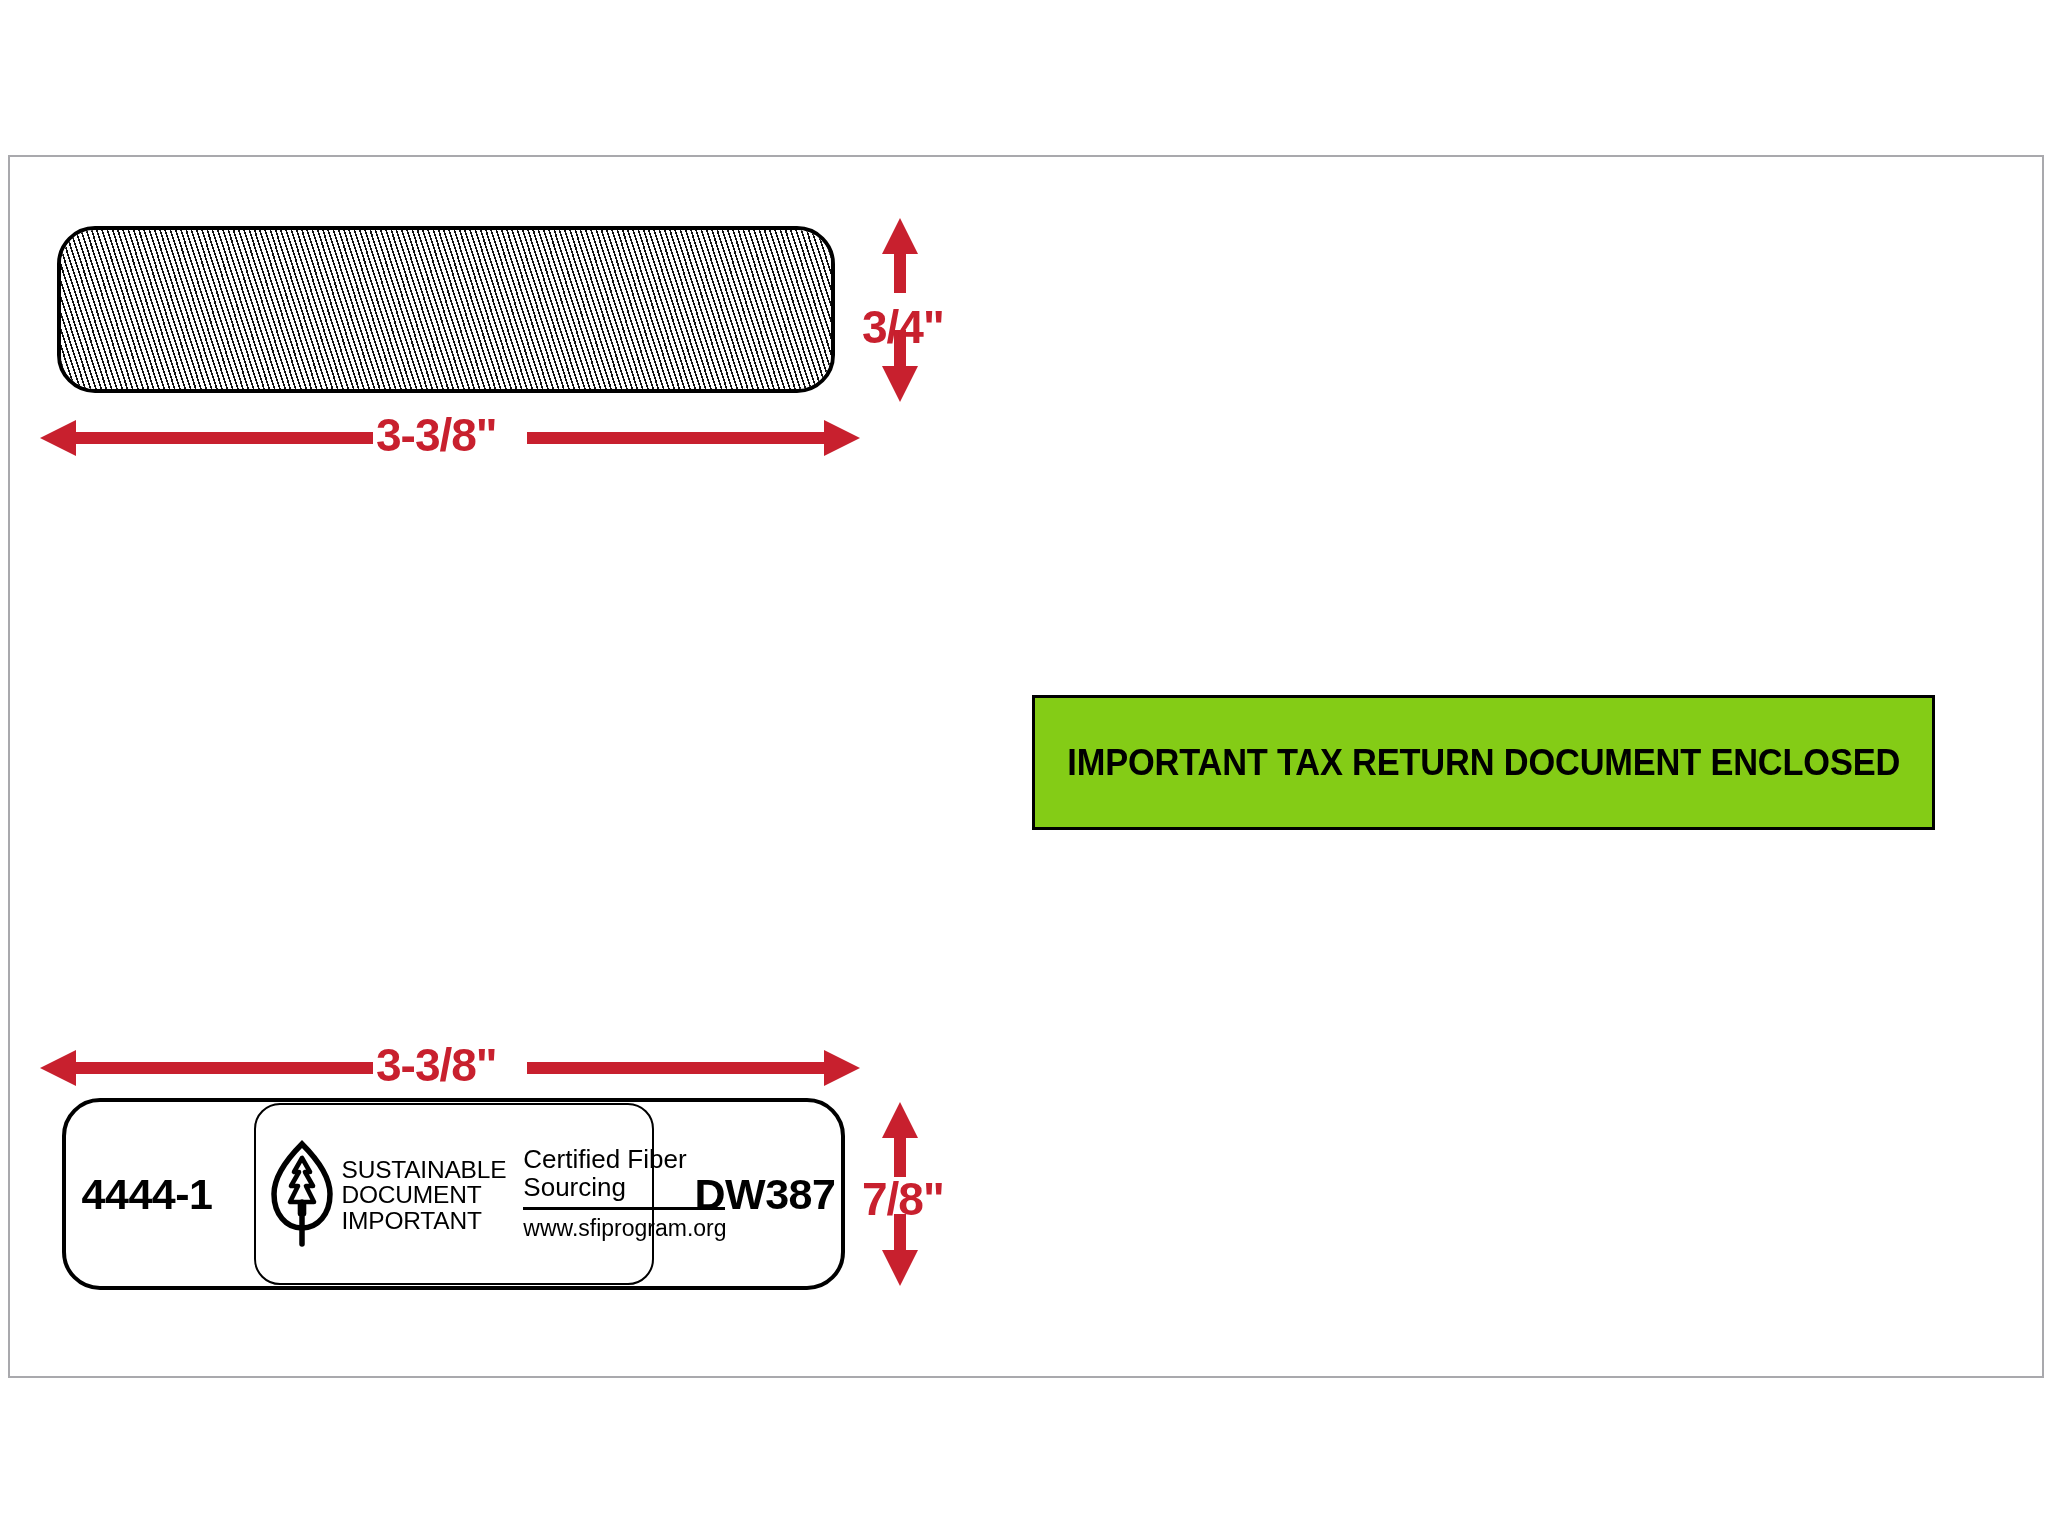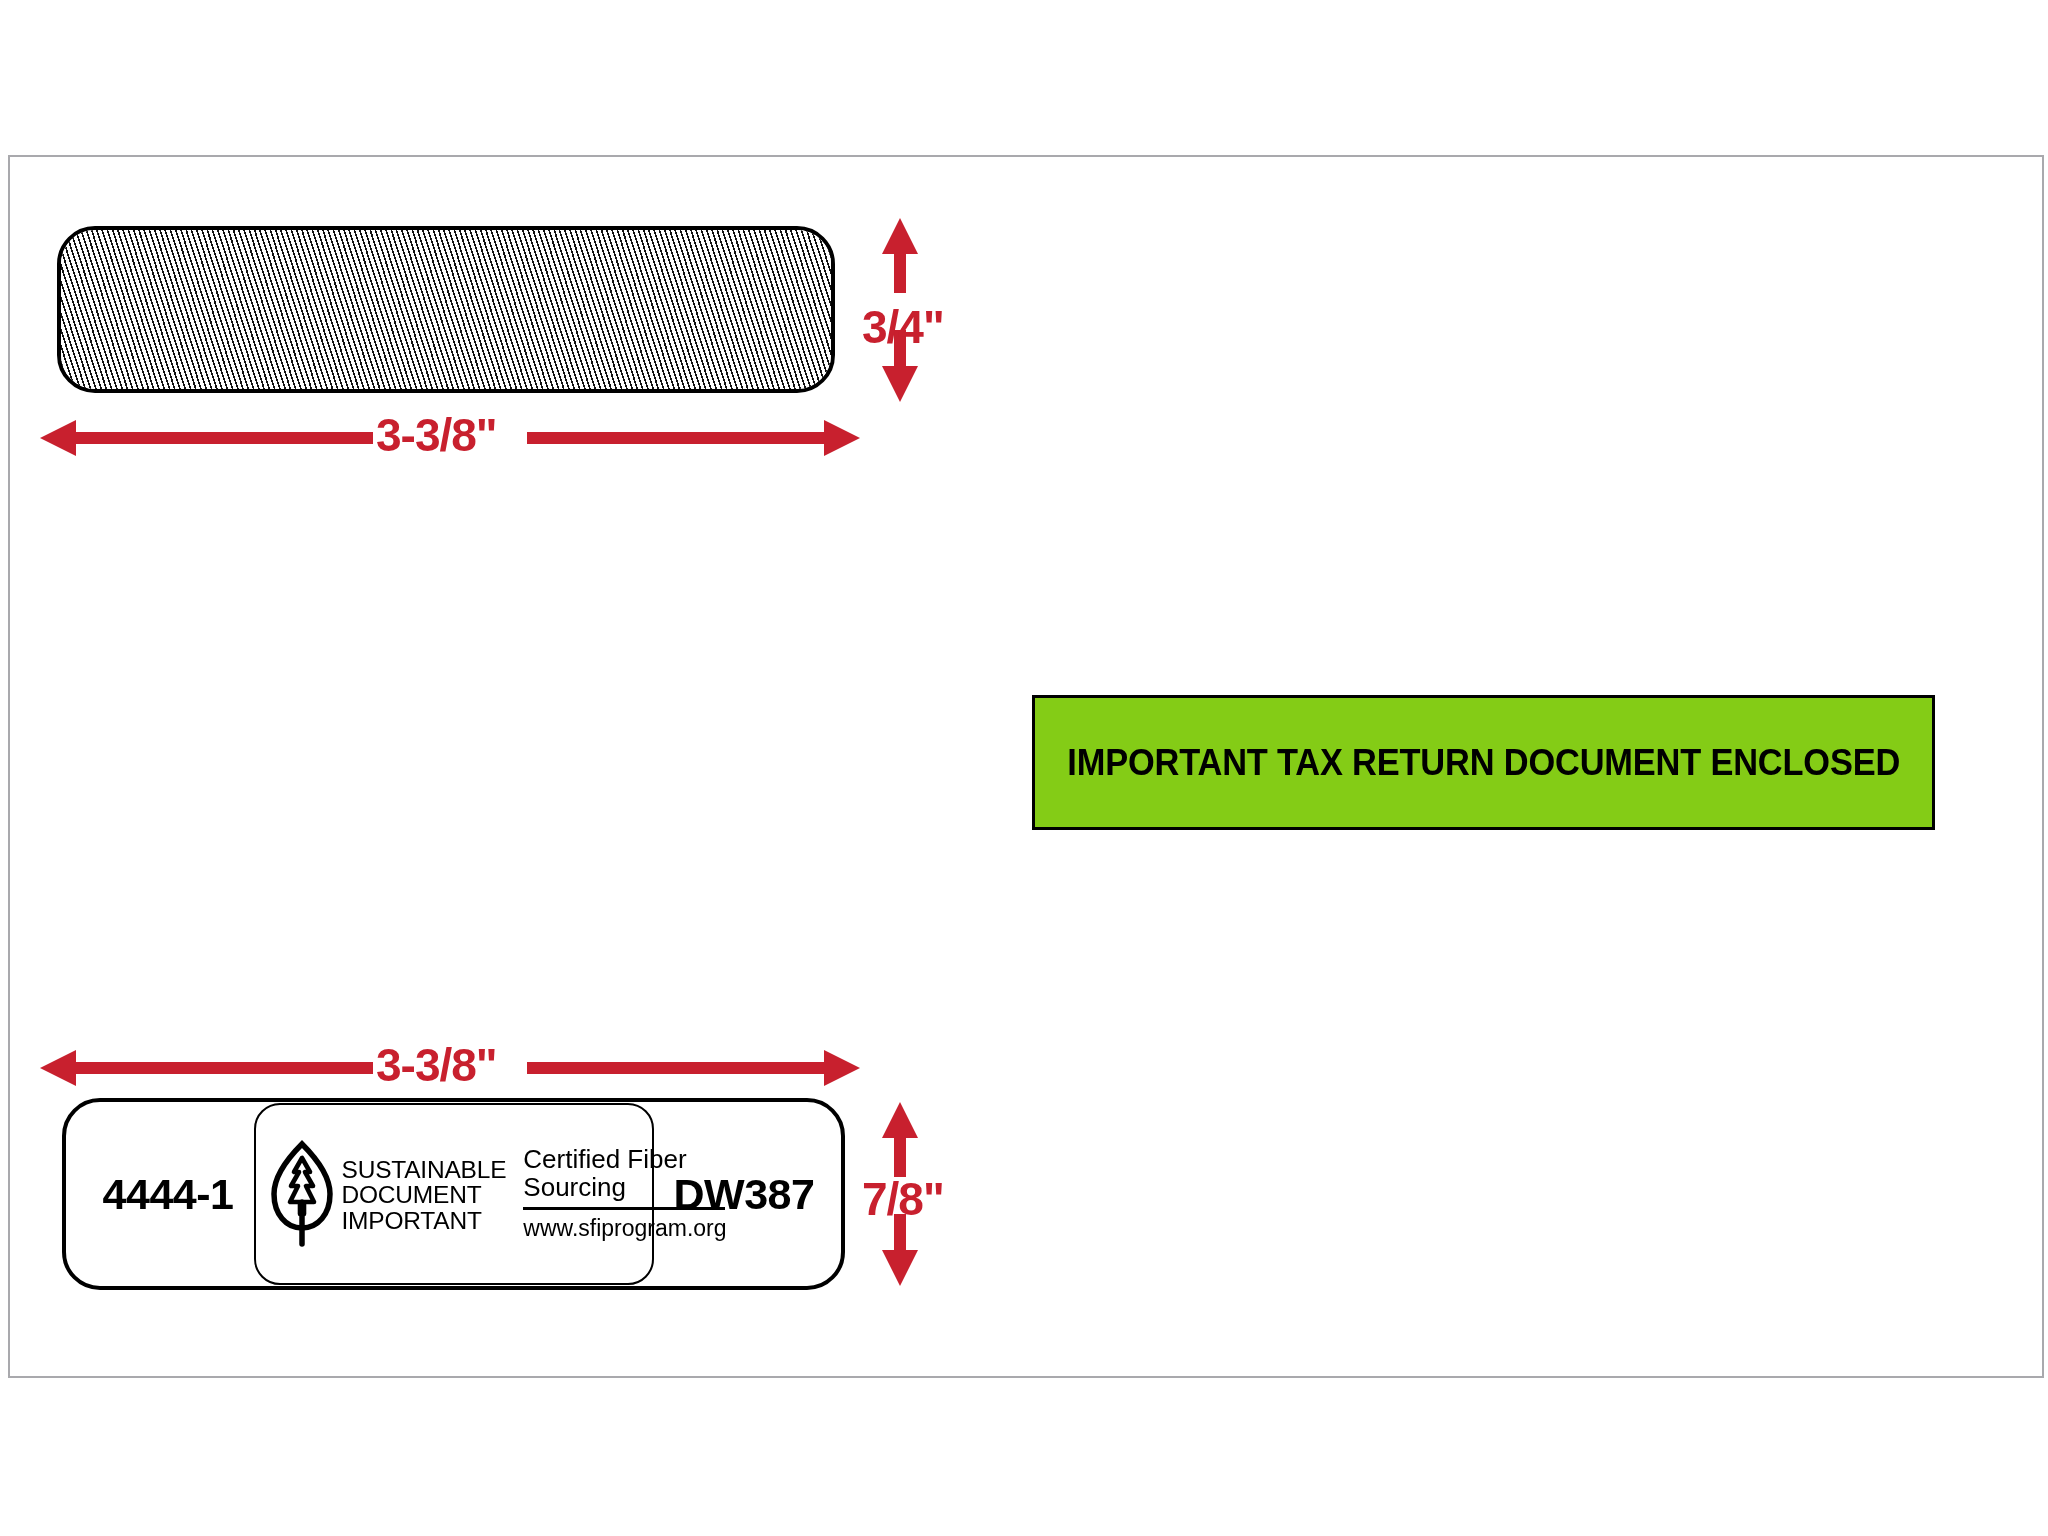--- a/index.html
+++ b/index.html
@@ -69,21 +69,21 @@
     top: 1098px;
     width: 783px;
     height: 192px;
     border: 4px solid #000000;
     border-radius: 38px;
     box-sizing: border-box;
     background: #ffffff;
     display: flex;
     align-items: center;
     justify-content: center;
-    gap: 20px;
+    gap: 41px;
   }
 
   .code-left, .code-right {
     font-size: 43px;
     font-weight: bold;
     color: #000000;
     letter-spacing: -0.5px;
     white-space: nowrap;
   }
   .code-left  { margin-left: 10px; }

